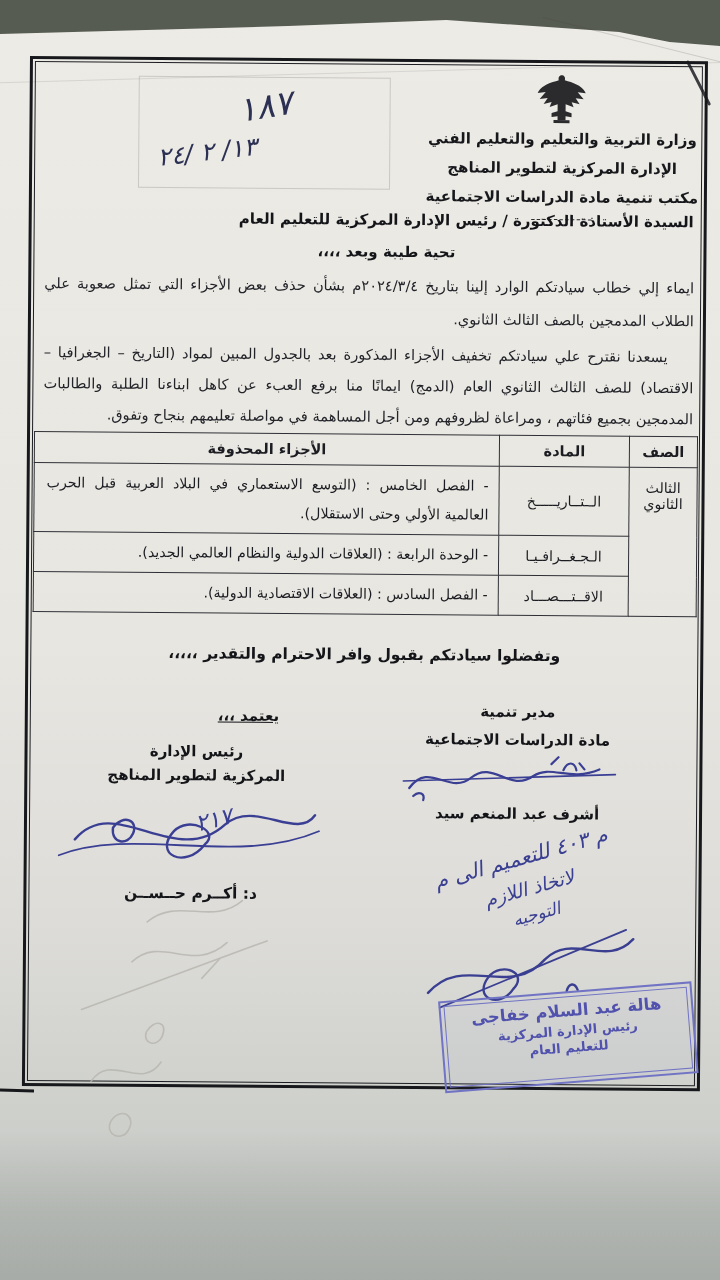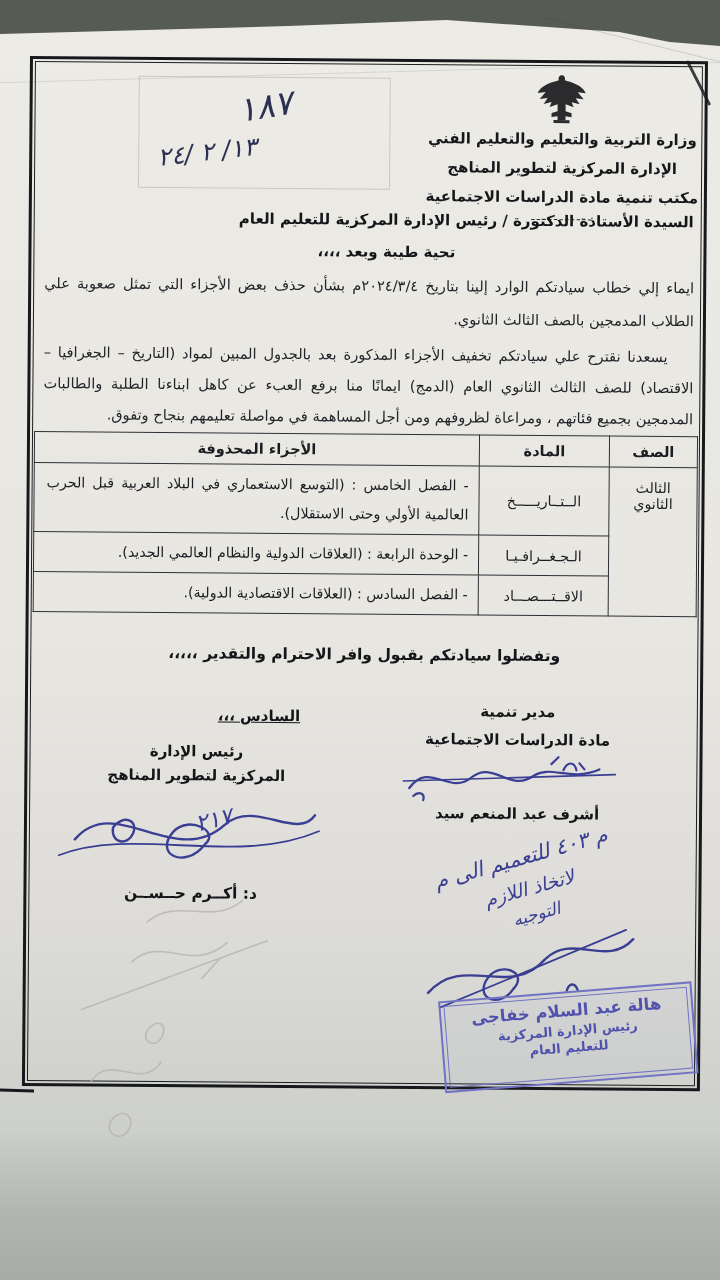--- a/index.html
+++ b/index.html
@@ -46,21 +46,21 @@
   .para{right:9px;left:13px;direction:rtl;text-align:justify;font-size:14.6px;color:#23242a;}
   .para1{top:207px;line-height:33px;}
   .para2{top:277px;line-height:31px;text-indent:26px;}
 
   
   .tbl-wrap{left:4px;right:4px;top:372px;}
   table{width:100%;border-collapse:collapse;direction:rtl;}
   th,td{border:1.6px solid #2f3036;color:#1c1d22;}
   th{font-size:14.5px;padding:7px 4px;font-weight:bold;}
   td{font-size:14.2px;padding:5px 8px;}
-  .col-class{width:88px;}
+  .col-class{width:68px;}
   .col-subject{width:130px;}
   td.cell-class{text-align:center;vertical-align:top;padding-top:12px;}
   td.cell-subject{text-align:center;}
   td.cell-del{text-align:justify;line-height:29px;padding-right:10px;padding-left:12px;}
 
   .closing{left:50px;right:50px;top:584px;text-align:center;direction:rtl;font-weight:bold;font-size:15.5px;color:#141519;}
 
   
   .sig-right{right:66px;top:640px;width:232px;text-align:center;direction:rtl;color:#141519;}
   .sig-right .t1{font-weight:bold;font-size:15px;}
@@ -164,21 +164,21 @@
       <g fill="none" stroke="#3a3f94" stroke-width="2.2" stroke-linecap="round">
         <path d="M8 38 C28 10 48 46 70 27 C92 9 108 42 132 25 C150 13 168 31 198 18"></path>
         <path d="M2 31 L214 23" stroke-width="1.6"></path>
         <path d="M150 13 l7 -7 M162 19 c4 -9 11 -9 13 0 M178 12 l5 6"></path>
         <path d="M12 46 c6 -6 12 -2 10 4"></path>
       </g>
     </svg>
     <div class="name">أشرف عبد المنعم سيد</div>
   </div>
 
-  <div class="abs approve">السادس ،،،</div>
+  <div class="abs approve">يعتمد ،،،</div>
   <div class="abs sig-left">
     <div class="t1">رئيس الإدارة</div>
     <div class="t2">المركزية لتطوير المناهج</div>
     <svg width="286" height="96" viewBox="0 0 286 96">
       <g fill="none" stroke="#3a3f94" stroke-width="2.4" stroke-linecap="round">
         <path d="M22 56 C62 8 122 86 172 40 C202 14 244 56 262 30"></path>
         <path d="M6 72 C82 42 184 82 266 46" stroke-width="1.8"></path>
         <path d="M152 60 c-20 26 -52 10 -31 -13 c15 -16 47 0 31 13"></path>
         <path d="M60 44 c10 -14 26 -8 20 6 c-5 12 -22 10 -20 -6"></path>
       </g>

